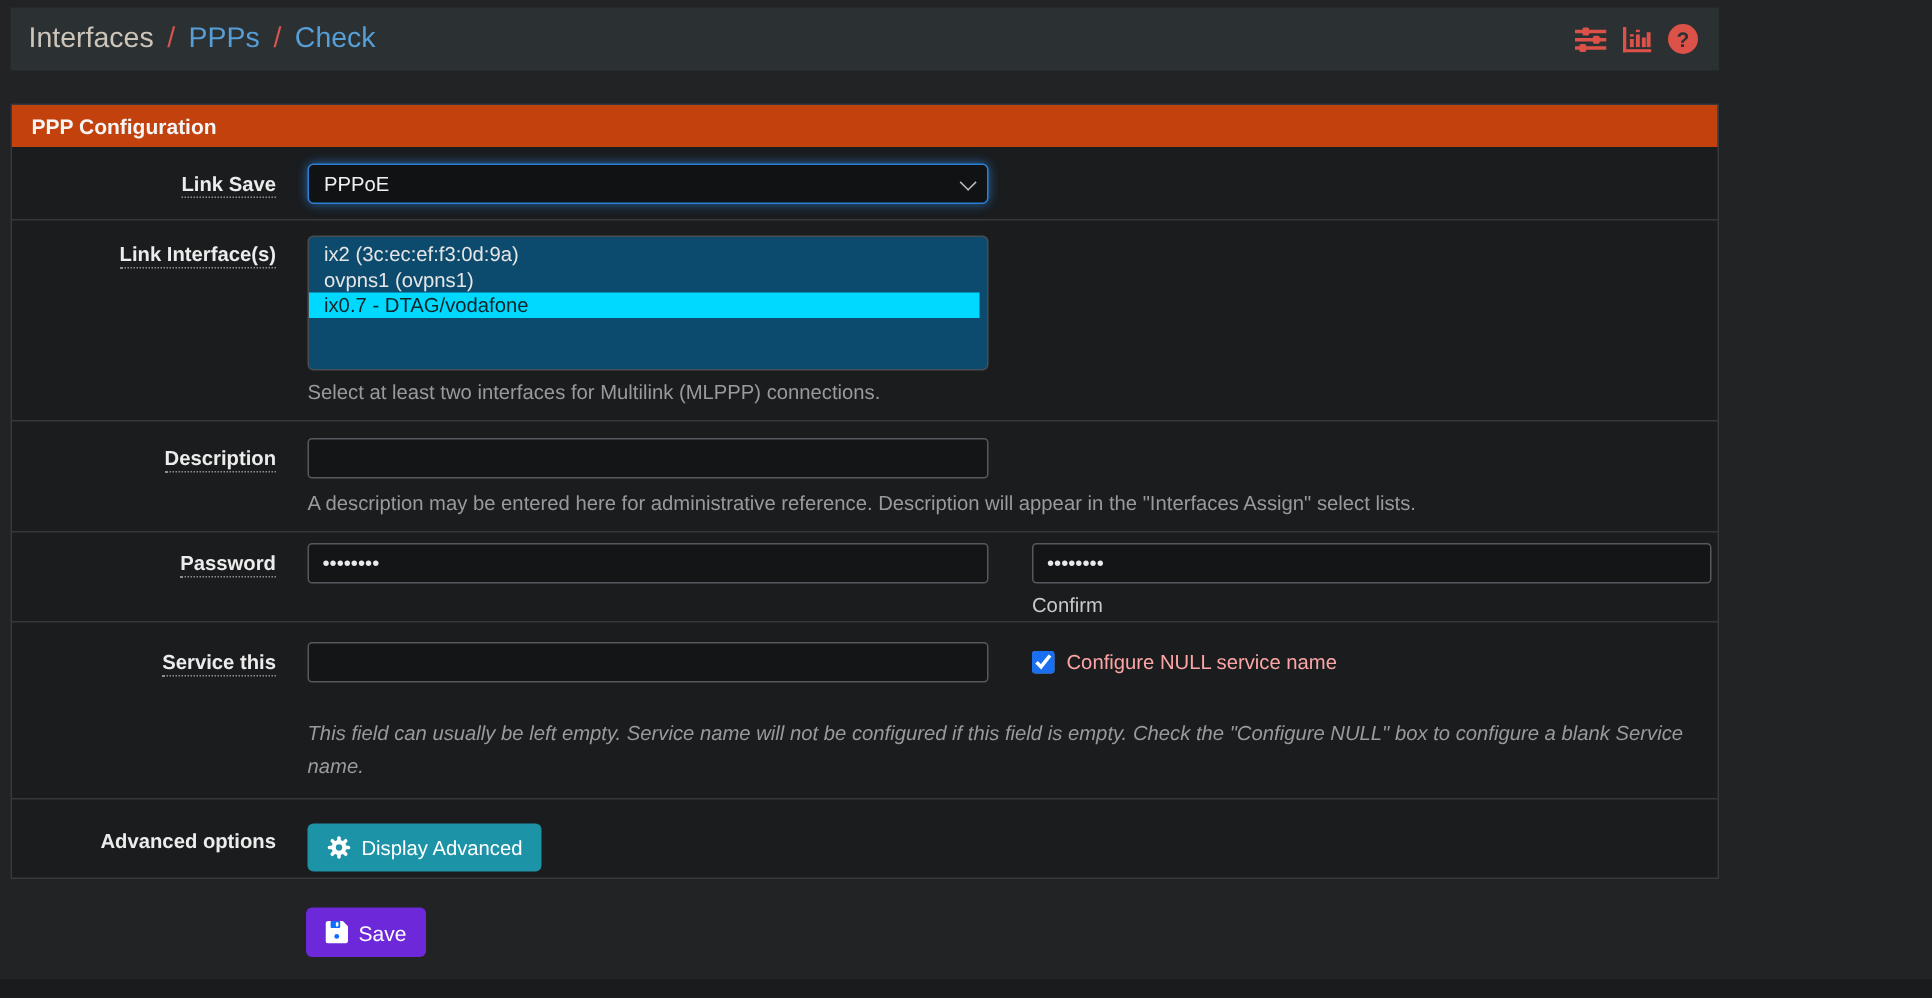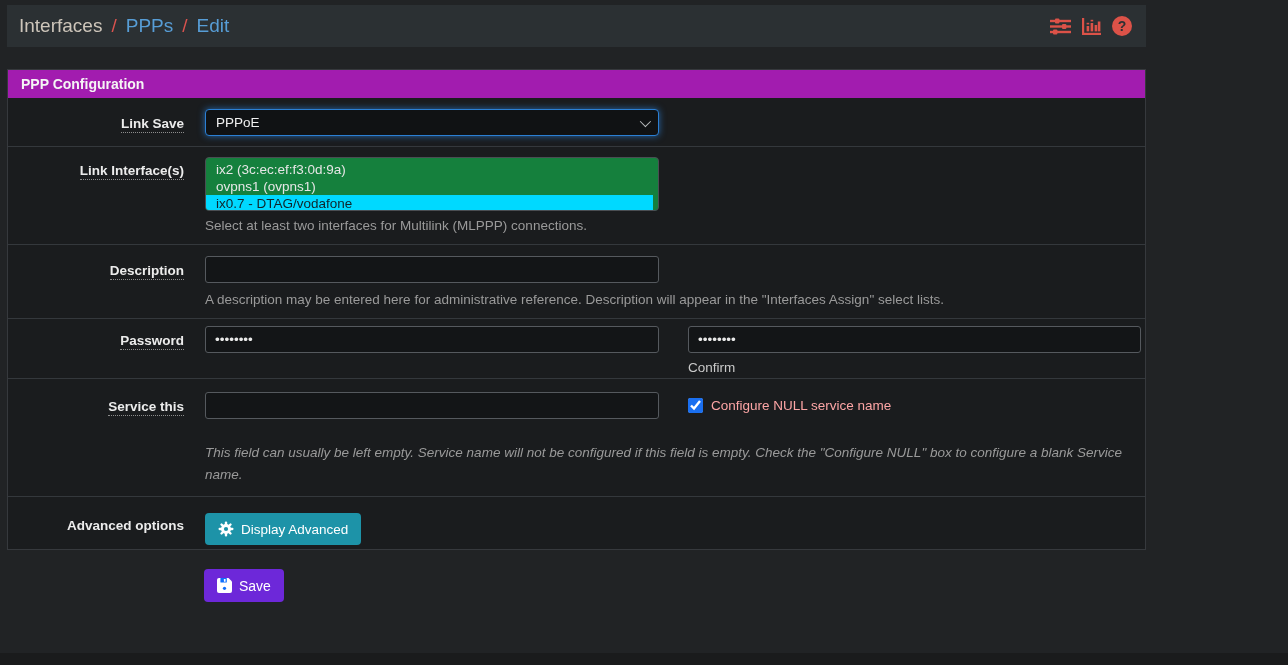--- a/index.html
+++ b/index.html
@@ -26,21 +26,21 @@
   .hicon { display:inline-flex; cursor:pointer; }
   .help-circle {
     width:20px; height:20px; border-radius:50%; background:#dc5248;
     display:flex; align-items:center; justify-content:center;
     color:#2b3033; font-weight:bold; font-size:14px; cursor:pointer;
   }
 
   
   .panel { margin-top:22px; background:#1a1c1e; border:1px solid #36393d; }
   .panel-heading {
-    height:28px; background:#a21caf; color:#f5f5f5;
+    height:28px; background:#c2410c; color:#f5f5f5;
     font-weight:bold; font-size:14px;
     display:flex; align-items:center; padding:0 13px;
   }
   .form-row { display:flex; border-bottom:1px solid #34383c; }
   .form-row:last-child { border-bottom:none; }
   .col-label { width:197px; padding:16px 21px 0 0; text-align:right; flex:none; }
   .col-label .lbl {
     font-weight:bold; font-size:13.5px; color:#ececec;
     border-bottom:1px dotted #8d8d8d; padding-bottom:1px; white-space:nowrap;
   }
@@ -65,21 +65,21 @@
     display:flex; align-items:center; justify-content:space-between;
     padding:0 10px; font-size:13.5px; color:#f0f0f0; cursor:pointer;
   }
   .chevron {
     width:8px; height:8px; border-right:1.6px solid #b9bcbe; border-bottom:1.6px solid #b9bcbe;
     transform:rotate(45deg) translateY(-2px); flex:none;
   }
 
   
   .multi-select {
-    width:454px; height:54px; background:#15803d;
+    width:454px; height:90px; background:#0c4a6e;
     border:1px solid #4a4e53; border-radius:4px;
     padding:3px 0; overflow:hidden;
   }
   .ms-option {
     font-size:13.5px; color:#e6e6e6; line-height:17px;
     padding:0 10px; margin-right:5px; white-space:nowrap; cursor:pointer;
   }
   .ms-option.selected { background:#00d9ff; color:#10242a; }
 
   .help-text {
@@ -117,21 +117,21 @@
 <body>
 
 <div class="container">
 
   <div class="header-bar">
     <div class="breadcrumb">
       <span class="crumb-plain">Interfaces</span>
       <span class="crumb-sep">/</span>
       <span class="crumb-link">PPPs</span>
       <span class="crumb-sep">/</span>
-      <span class="crumb-link">Edit</span>
+      <span class="crumb-link">Check</span>
     </div>
     <div class="header-icons">
       <span class="hicon">
         <svg width="21" height="17" viewBox="0 0 21 17">
           <g stroke="#dc5248" stroke-width="2.4" fill="#dc5248">
             <line x1="0" y1="3" x2="21" y2="3"></line>
             <rect x="5" y="0.4" width="4.4" height="5.2" rx="1" stroke="none"></rect>
             <line x1="0" y1="8.5" x2="21" y2="8.5"></line>
             <rect x="12" y="5.9" width="4.4" height="5.2" rx="1" stroke="none"></rect>
             <line x1="0" y1="14" x2="21" y2="14"></line>

